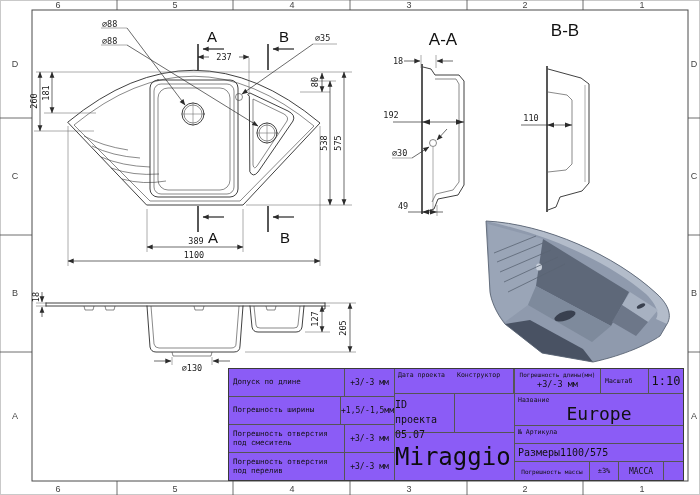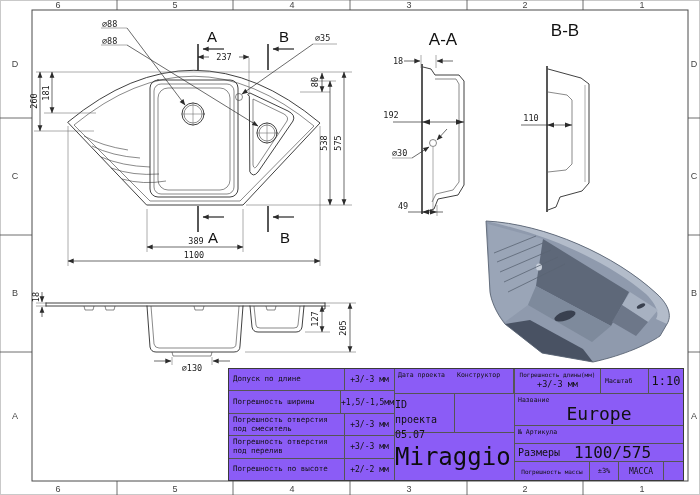--- a/index.html
+++ b/index.html
@@ -44,21 +44,21 @@
   .lt{width:86px;border-right:1px solid #555;font-size:6px;text-align:center;padding-top:2px;line-height:1.25;box-sizing:border-box}
   .ltv{font-size:8.5px}
   .scaleL{width:48px;border-right:1px solid #555;font-size:6.5px;display:flex;align-items:center;padding-left:4px;box-sizing:border-box}
   .scaleV{flex:1;display:flex;align-items:center;justify-content:center;font-size:12px}
   .c3r2{height:32px;border-bottom:1px solid #555;position:relative;box-sizing:border-box}
   .tinyLab{position:absolute;top:2px;left:3px;font-size:6.5px}
   .nameV{display:flex;justify-content:center;padding-top:9px;font-size:18px}
   .c3r3{height:18px;border-bottom:1px solid #555;font-size:6.5px;padding:2px 0 0 3px;box-sizing:border-box}
   .c3r4{height:18px;border-bottom:1px solid #555;display:flex;align-items:center;box-sizing:border-box}
   .sizeL{font-size:10px;padding-left:3px;width:42px}
-  .sizeV{flex:1;text-align:center;font-size:16px;padding-right:18px}
+  .sizeV{flex:1;text-align:left;font-size:10px;padding-right:18px}
   .c3r5{flex:1;display:flex;align-items:stretch}
   .m1{width:74px;border-right:1px solid #555;font-size:6px;display:flex;align-items:center;justify-content:center}
   .m2{width:28px;border-right:1px solid #555;font-size:7px;display:flex;align-items:center;justify-content:center}
   .m3{width:44px;border-right:1px solid #555;font-size:8px;display:flex;align-items:center;justify-content:center}
   .m4{flex:1}
 </style>
 </head>
 <body>
 
 <div id="page">
@@ -234,24 +234,20 @@
     <div class="trow">
       <div class="tlabel">Погрешность отверстия
 под смеситель</div>
       <div class="tval">+3/-3 мм</div>
     </div>
     <div class="trow">
       <div class="tlabel">Погрешность отверстия
 под перелив</div>
       <div class="tval">+3/-3 мм</div>
     </div>
-    <div class="trow">
-      <div class="tlabel">Погрешность по высоте</div>
-      <div class="tval">+2/-2 мм</div>
-    </div>
   </div>
   <div class="col2">
     <div class="c2r1">
       <div class="c2cell">Дата проекта</div>
       <div class="c2cell brd">Конструктор</div>
     </div>
     <div class="c2r2">
       <div class="idcell">
         <span>ID проекта</span><br>
         <span>05.07</span>

